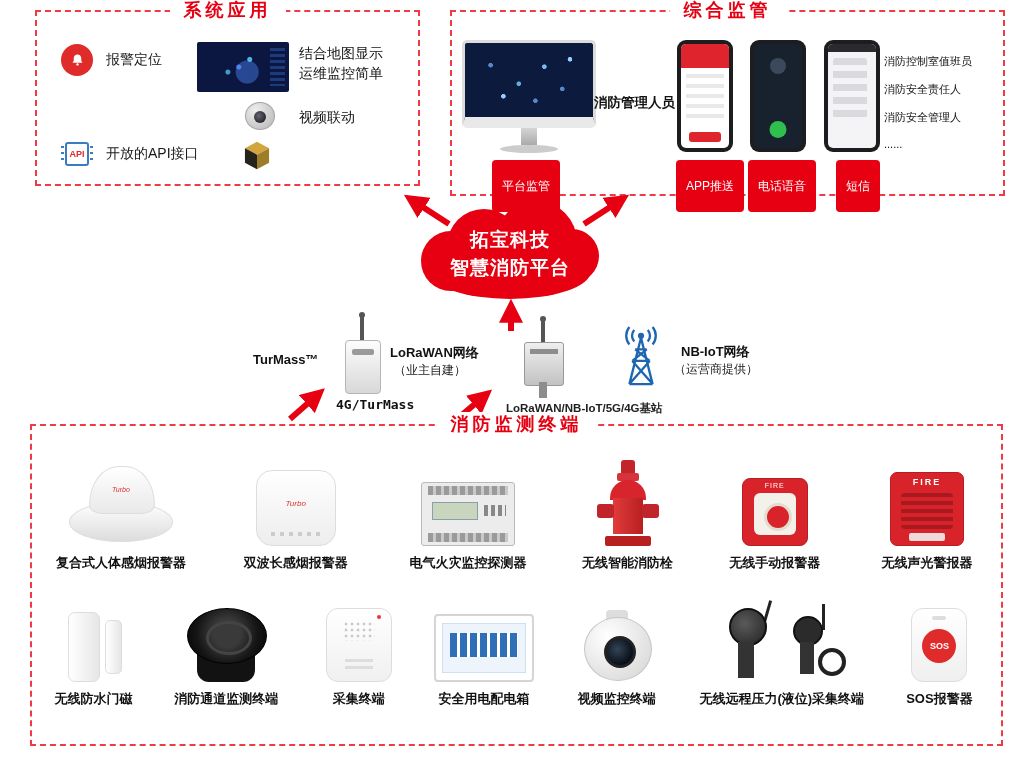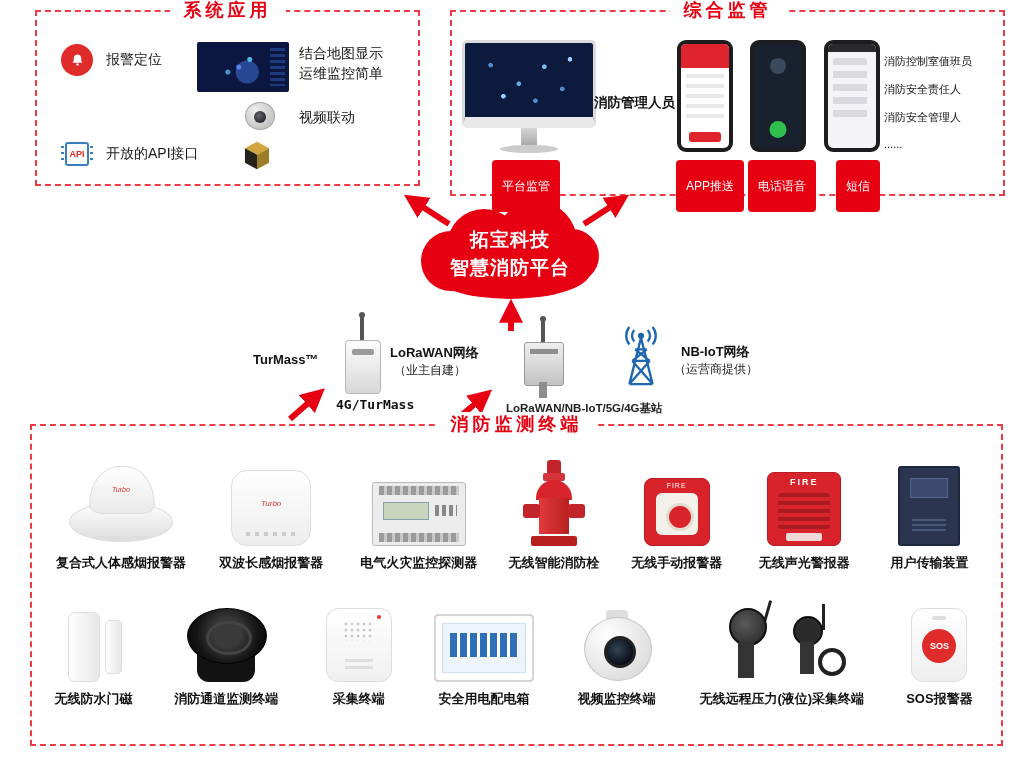--- a/index.html
+++ b/index.html
@@ -416,26 +416,20 @@
         <div class="t-label">无线手动报警器</div>
       </div>
       <div class="t-cell" style="width:120px">
         <div class="dev">
           <div class="g-snd">
               <span class="fire">FIRE</span>
             </div>
         </div>
         <div class="t-label">无线声光警报器</div>
       </div>
-      <div class="t-cell" style="width:115px">
-        <div class="dev">
-          <div class="g-utd"></div>
-        </div>
-        <div class="t-label">用户传输装置</div>
-      </div>
     </div>
 
     <div class="t-row t-row2">
       <div class="t-cell" style="width:95px">
         <div class="dev">
             <div class="g-door"></div>
           </div>
         <div class="t-label">无线防水门磁</div>
       </div>
       <div class="t-cell" style="width:135px">

